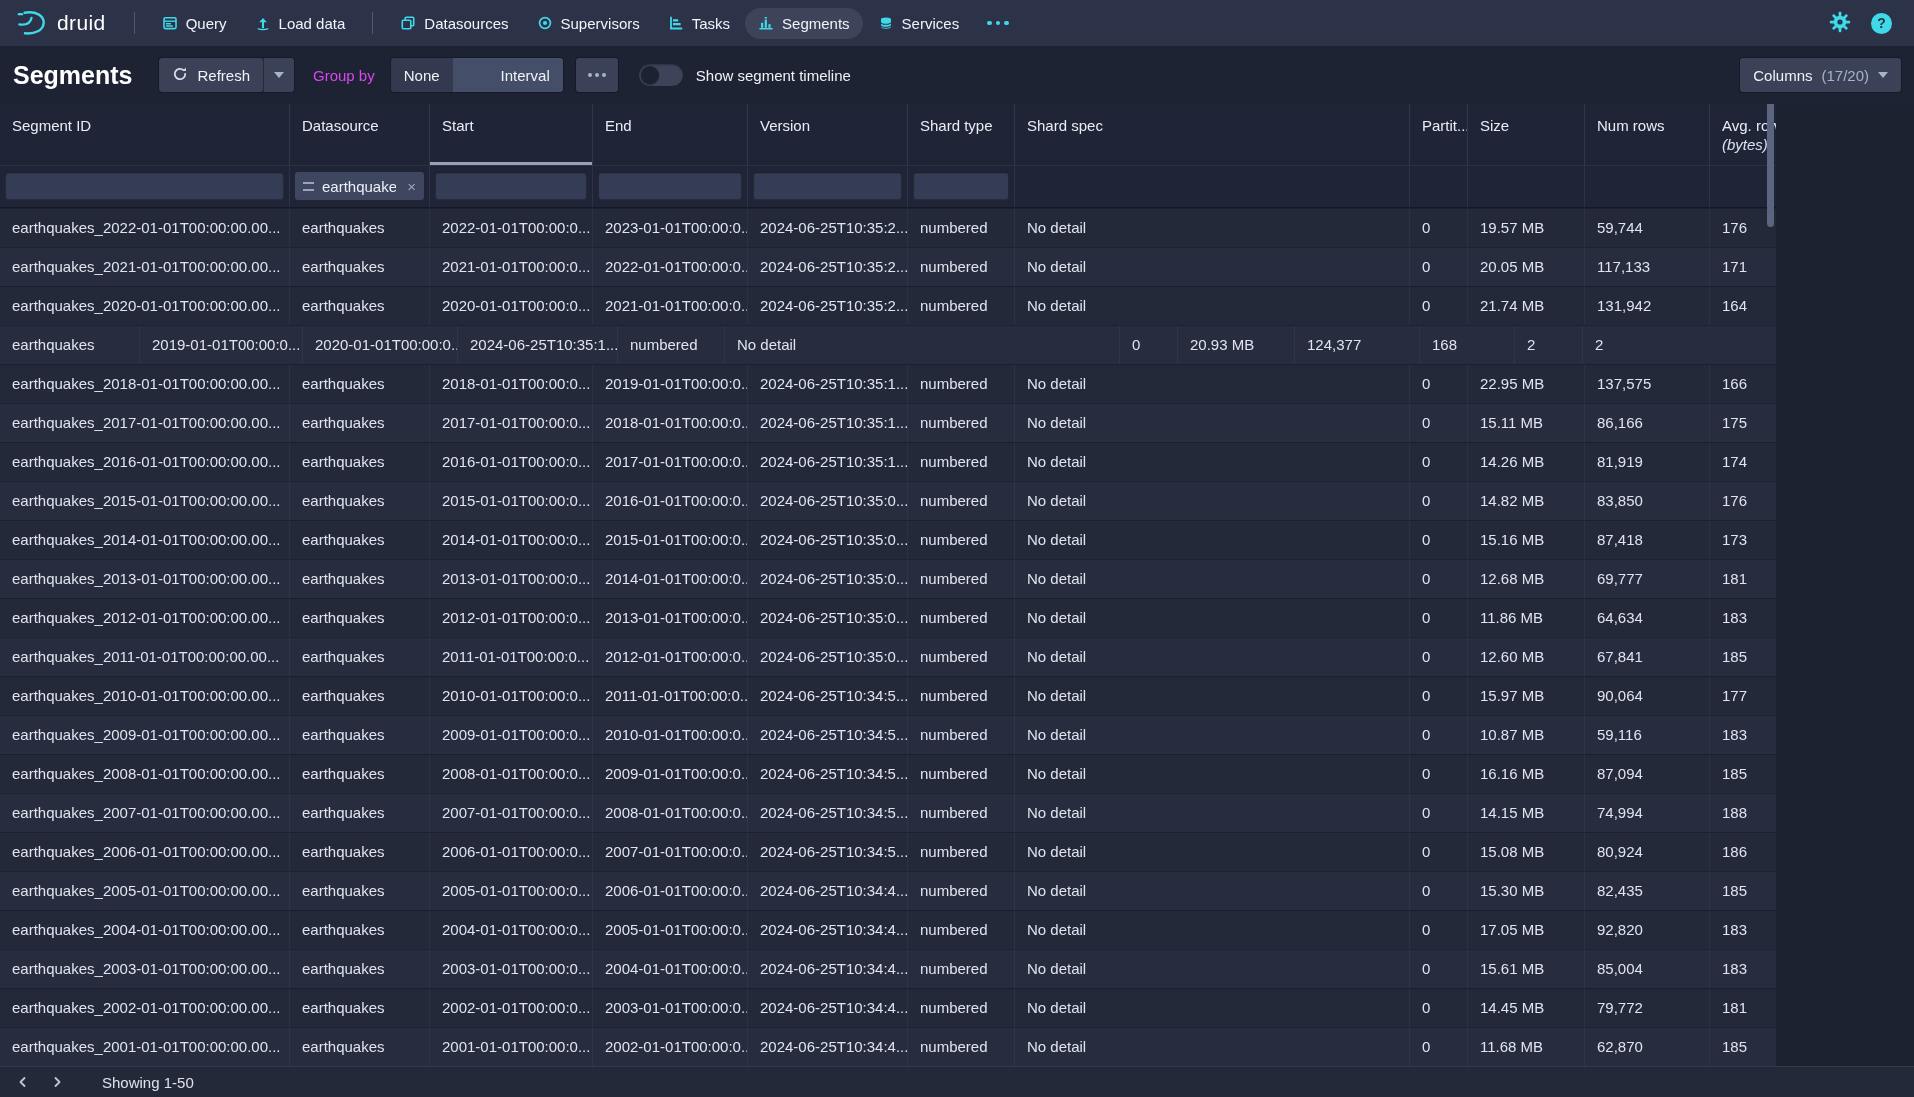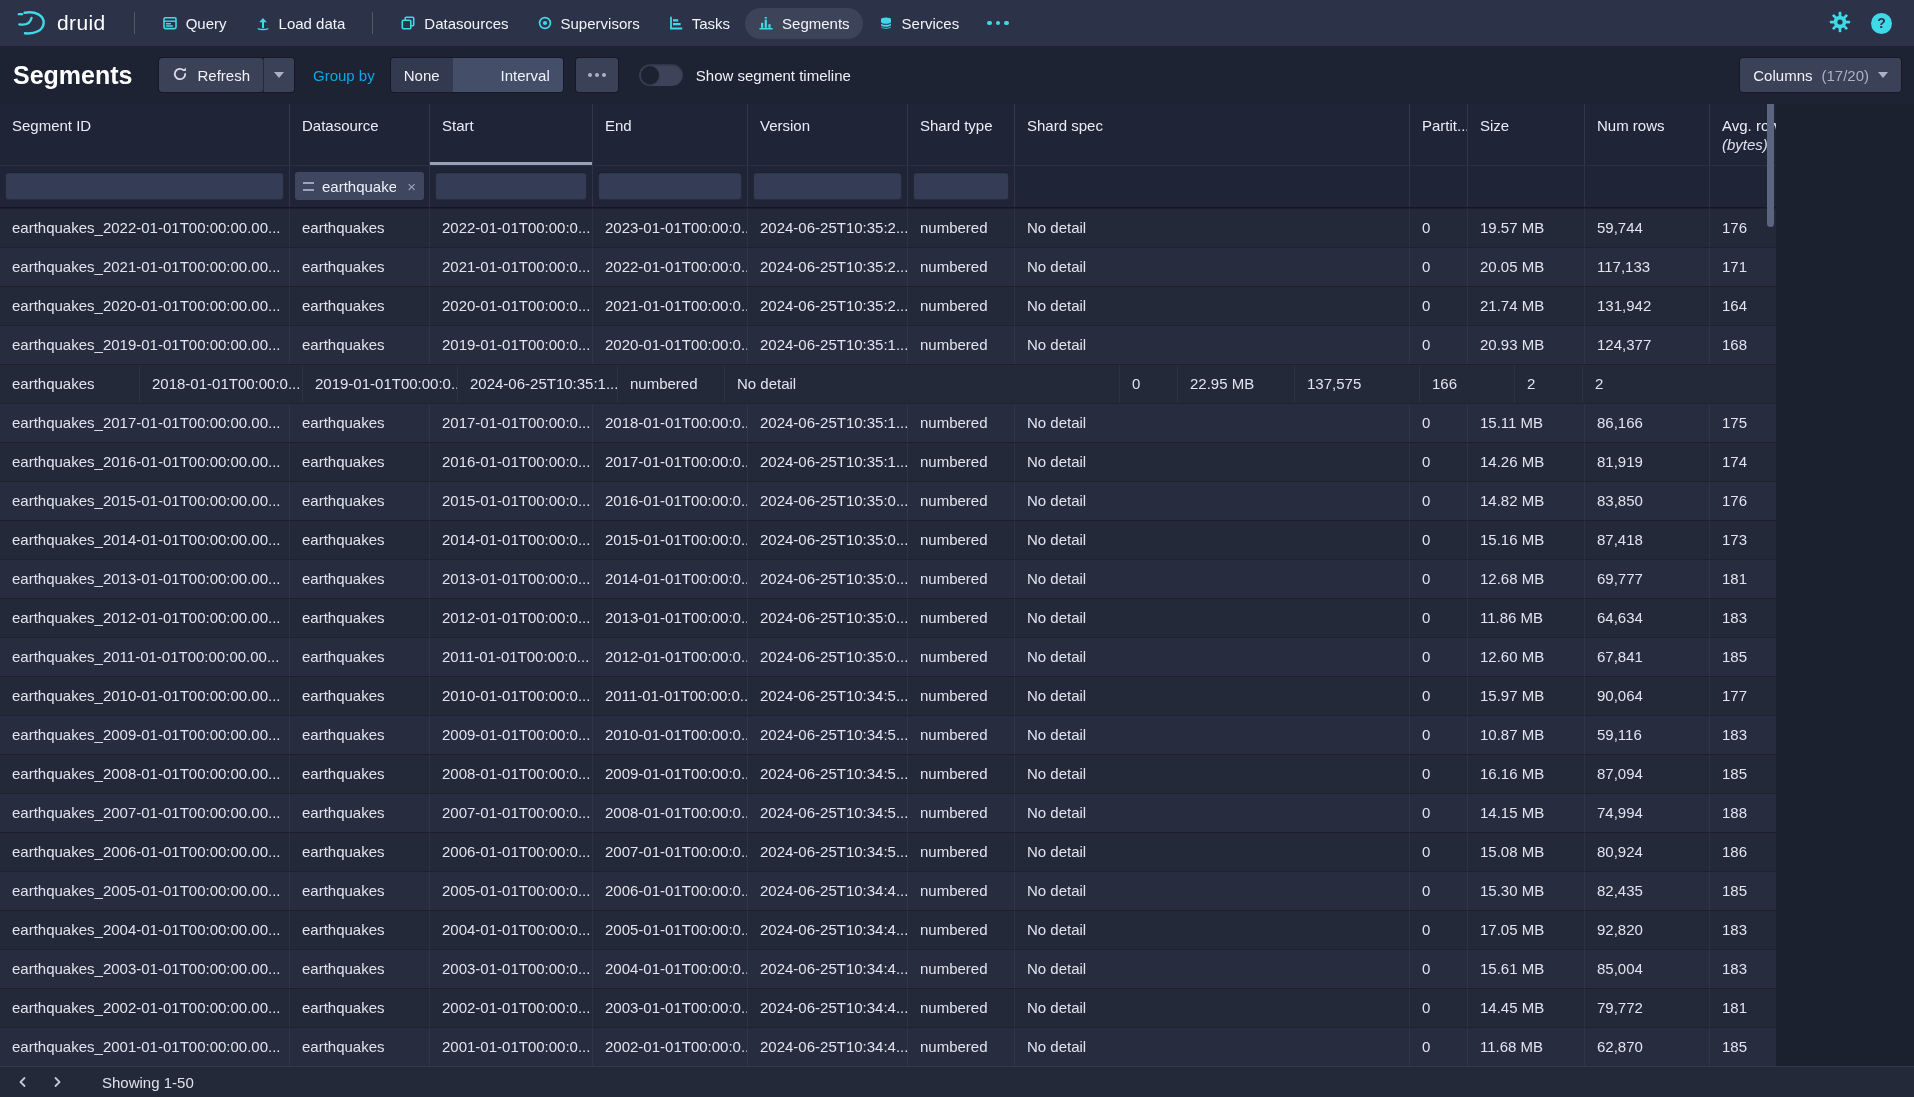--- a/index.html
+++ b/index.html
@@ -43,21 +43,21 @@
     background:#3b4258; border-radius:3px; height:34px; padding:0 13px;
     display:inline-flex; align-items:center; gap:9px; color:#f0f3f8;
     cursor:pointer; box-shadow:0 0 0 1px rgba(0,0,0,.25); white-space:nowrap;
   }
   .split { display:inline-flex; }
   .split .btn { box-shadow:none; }
   .split { border-radius:3px; box-shadow:0 0 0 1px rgba(0,0,0,.25); overflow:hidden; }
   .split .caret-part { padding:0 10px; border-left:1px solid rgba(0,0,0,.35); border-radius:0; }
   .caret { width:0; height:0; border-left:5px solid transparent; border-right:5px solid transparent; border-top:6px solid #a9b2c6; }
   .label-dim { color:#a9b2c6; }
-  .groupby-label { color:#0ea5e9; margin:0 3px 0 6px; }
+  .groupby-label { color:#d946ef; margin:0 3px 0 6px; }
   .seg-group { display:inline-flex; border-radius:3px; overflow:hidden; box-shadow:0 0 0 1px rgba(0,0,0,.25); }
   .seg-group .btn { border-radius:0; box-shadow:none; background:#333a4f; }
   .seg-group .btn.selected { background:#454e69;padding-left:48px; }
   .more-btn { padding:0 12px; gap:3px; }
   .dot { width:4px; height:4px; border-radius:50%; background:#a9b2c6; }
   .dot.cyan { background:#3fd9e8; width:4.5px; height:4.5px; }
   .nav-more { gap:4px; }
   .switch {
     width:44px; height:22px; border-radius:11px; background:#3d4459;
     position:relative; cursor:pointer; margin-left:8px;
@@ -419,35 +419,35 @@
           <div class="td c-shard_type">numbered</div>
           <div class="td c-shard_spec">No detail</div>
           <div class="td c-partition">0</div>
           <div class="td c-size">21.74 MB</div>
           <div class="td c-num_rows">131,942</div>
           <div class="td c-avg_row_size">164</div>
           <div class="td c-replicas">2</div>
           <div class="td c-replication_factor">2</div>
         </div>
         <div class="tr light">
-          <div class="td c-segment_id">earthquakes_2019-01-01T00:00:00.00...</div>
           <div class="td c-datasource">earthquakes</div>
           <div class="td c-start">2019-01-01T00:00:0...</div>
           <div class="td c-end">2020-01-01T00:00:0...</div>
           <div class="td c-version">2024-06-25T10:35:1...</div>
           <div class="td c-shard_type">numbered</div>
           <div class="td c-shard_spec">No detail</div>
           <div class="td c-partition">0</div>
           <div class="td c-size">20.93 MB</div>
           <div class="td c-num_rows">124,377</div>
           <div class="td c-avg_row_size">168</div>
           <div class="td c-replicas">2</div>
           <div class="td c-replication_factor">2</div>
         </div>
         <div class="tr dark">
+          <div class="td c-segment_id">earthquakes_2018-01-01T00:00:00.00...</div>
           <div class="td c-datasource">earthquakes</div>
           <div class="td c-start">2018-01-01T00:00:0...</div>
           <div class="td c-end">2019-01-01T00:00:0...</div>
           <div class="td c-version">2024-06-25T10:35:1...</div>
           <div class="td c-shard_type">numbered</div>
           <div class="td c-shard_spec">No detail</div>
           <div class="td c-partition">0</div>
           <div class="td c-size">22.95 MB</div>
           <div class="td c-num_rows">137,575</div>
           <div class="td c-avg_row_size">166</div>

